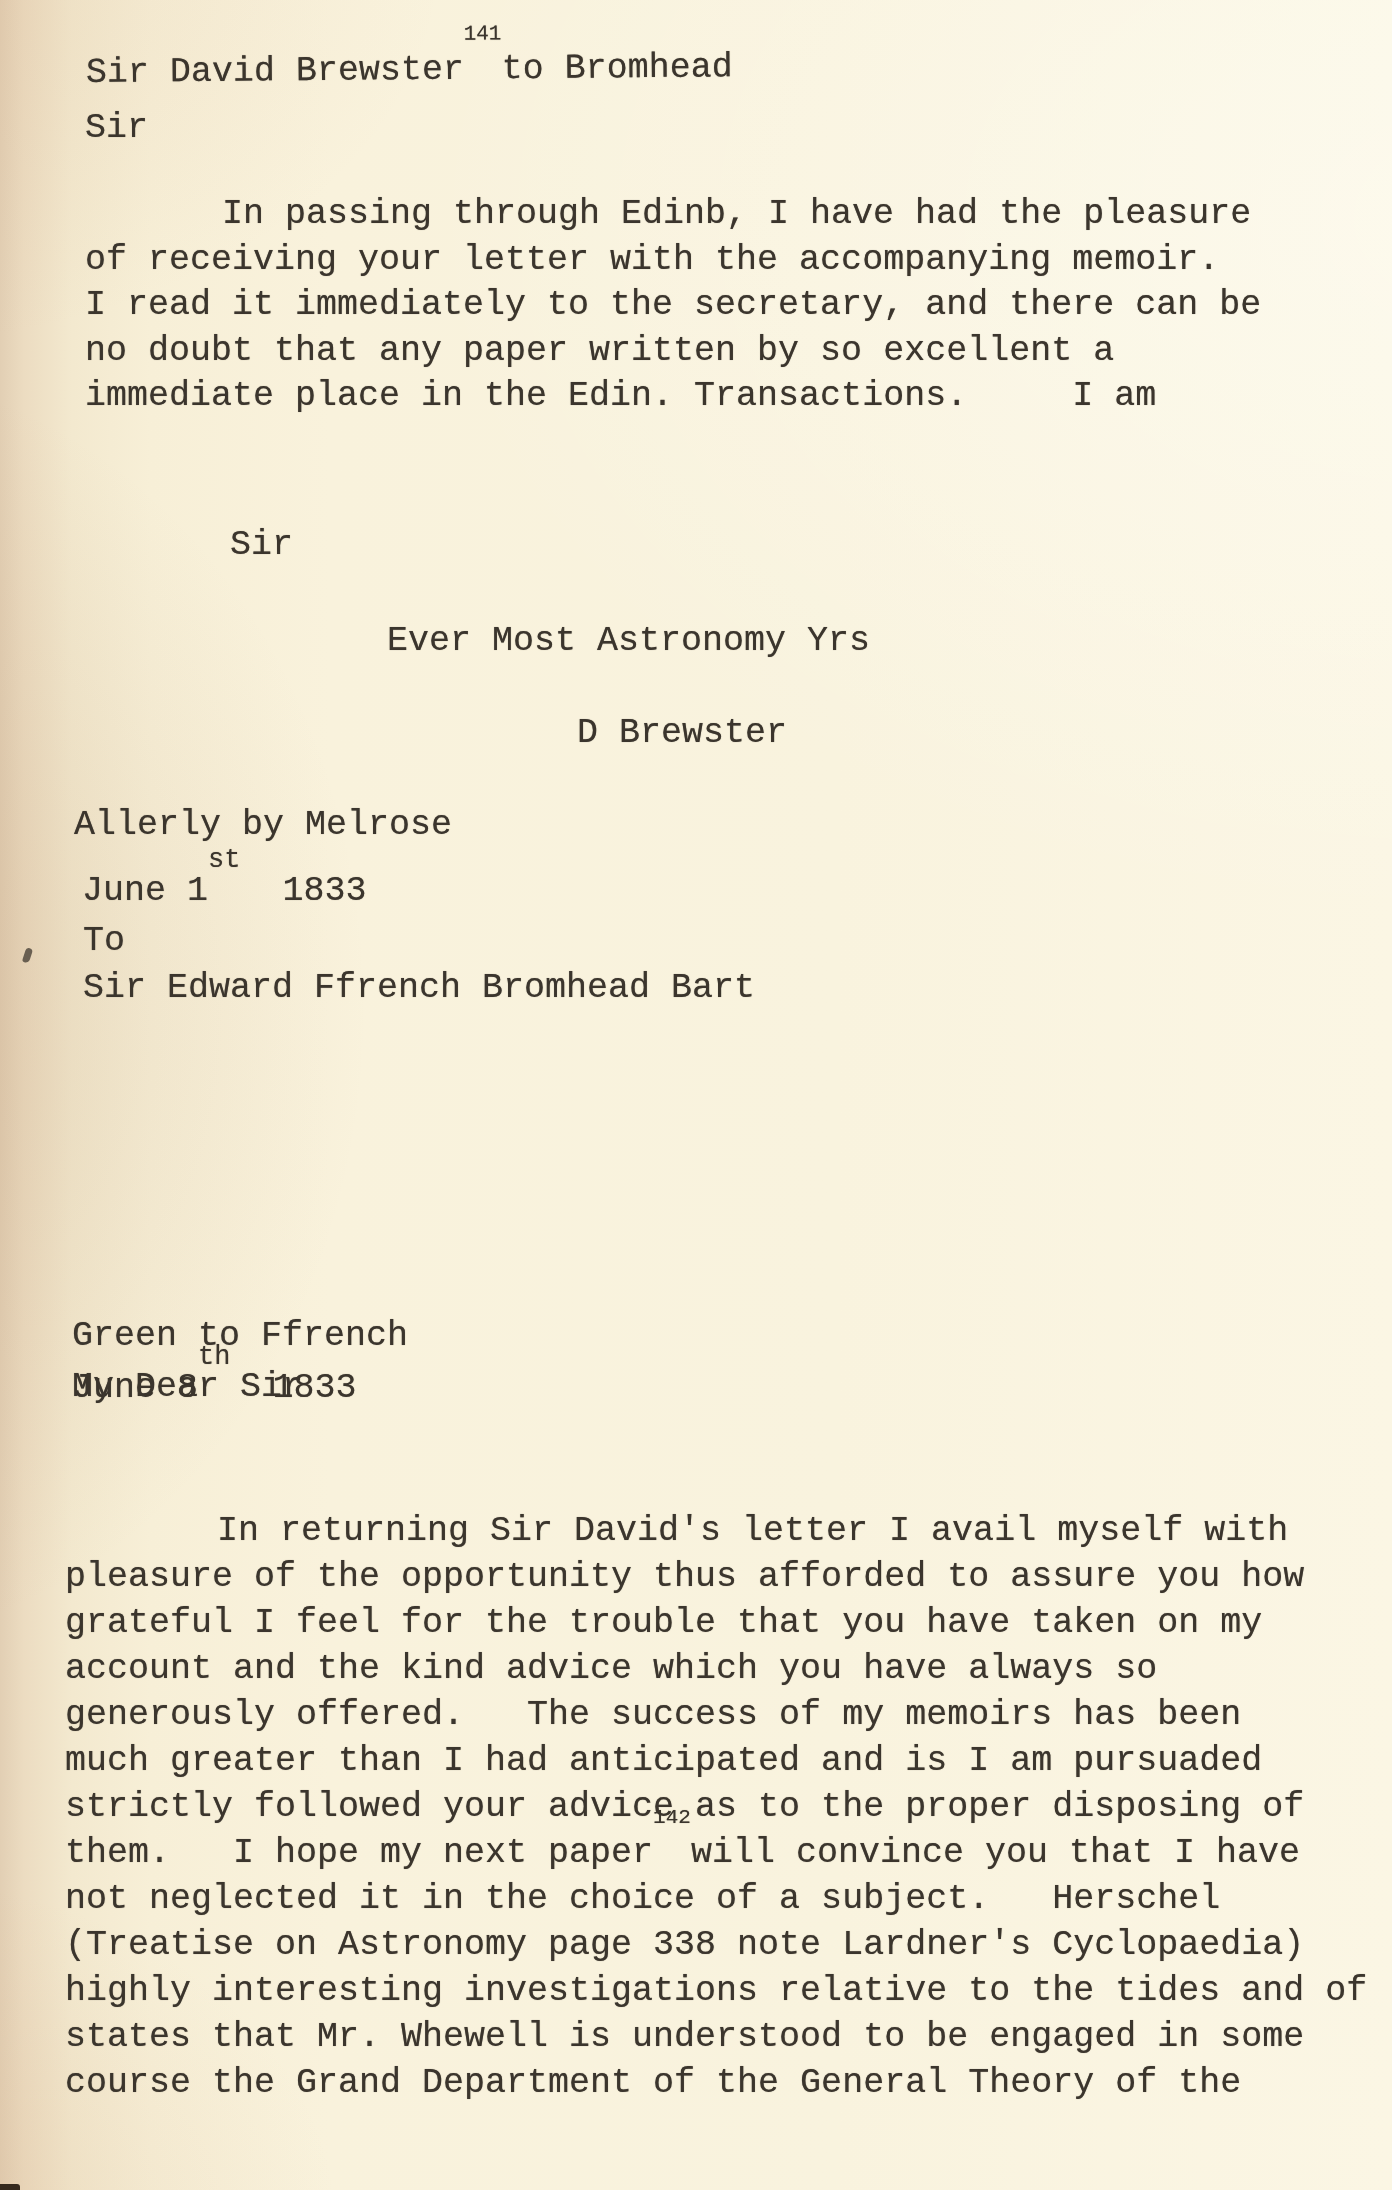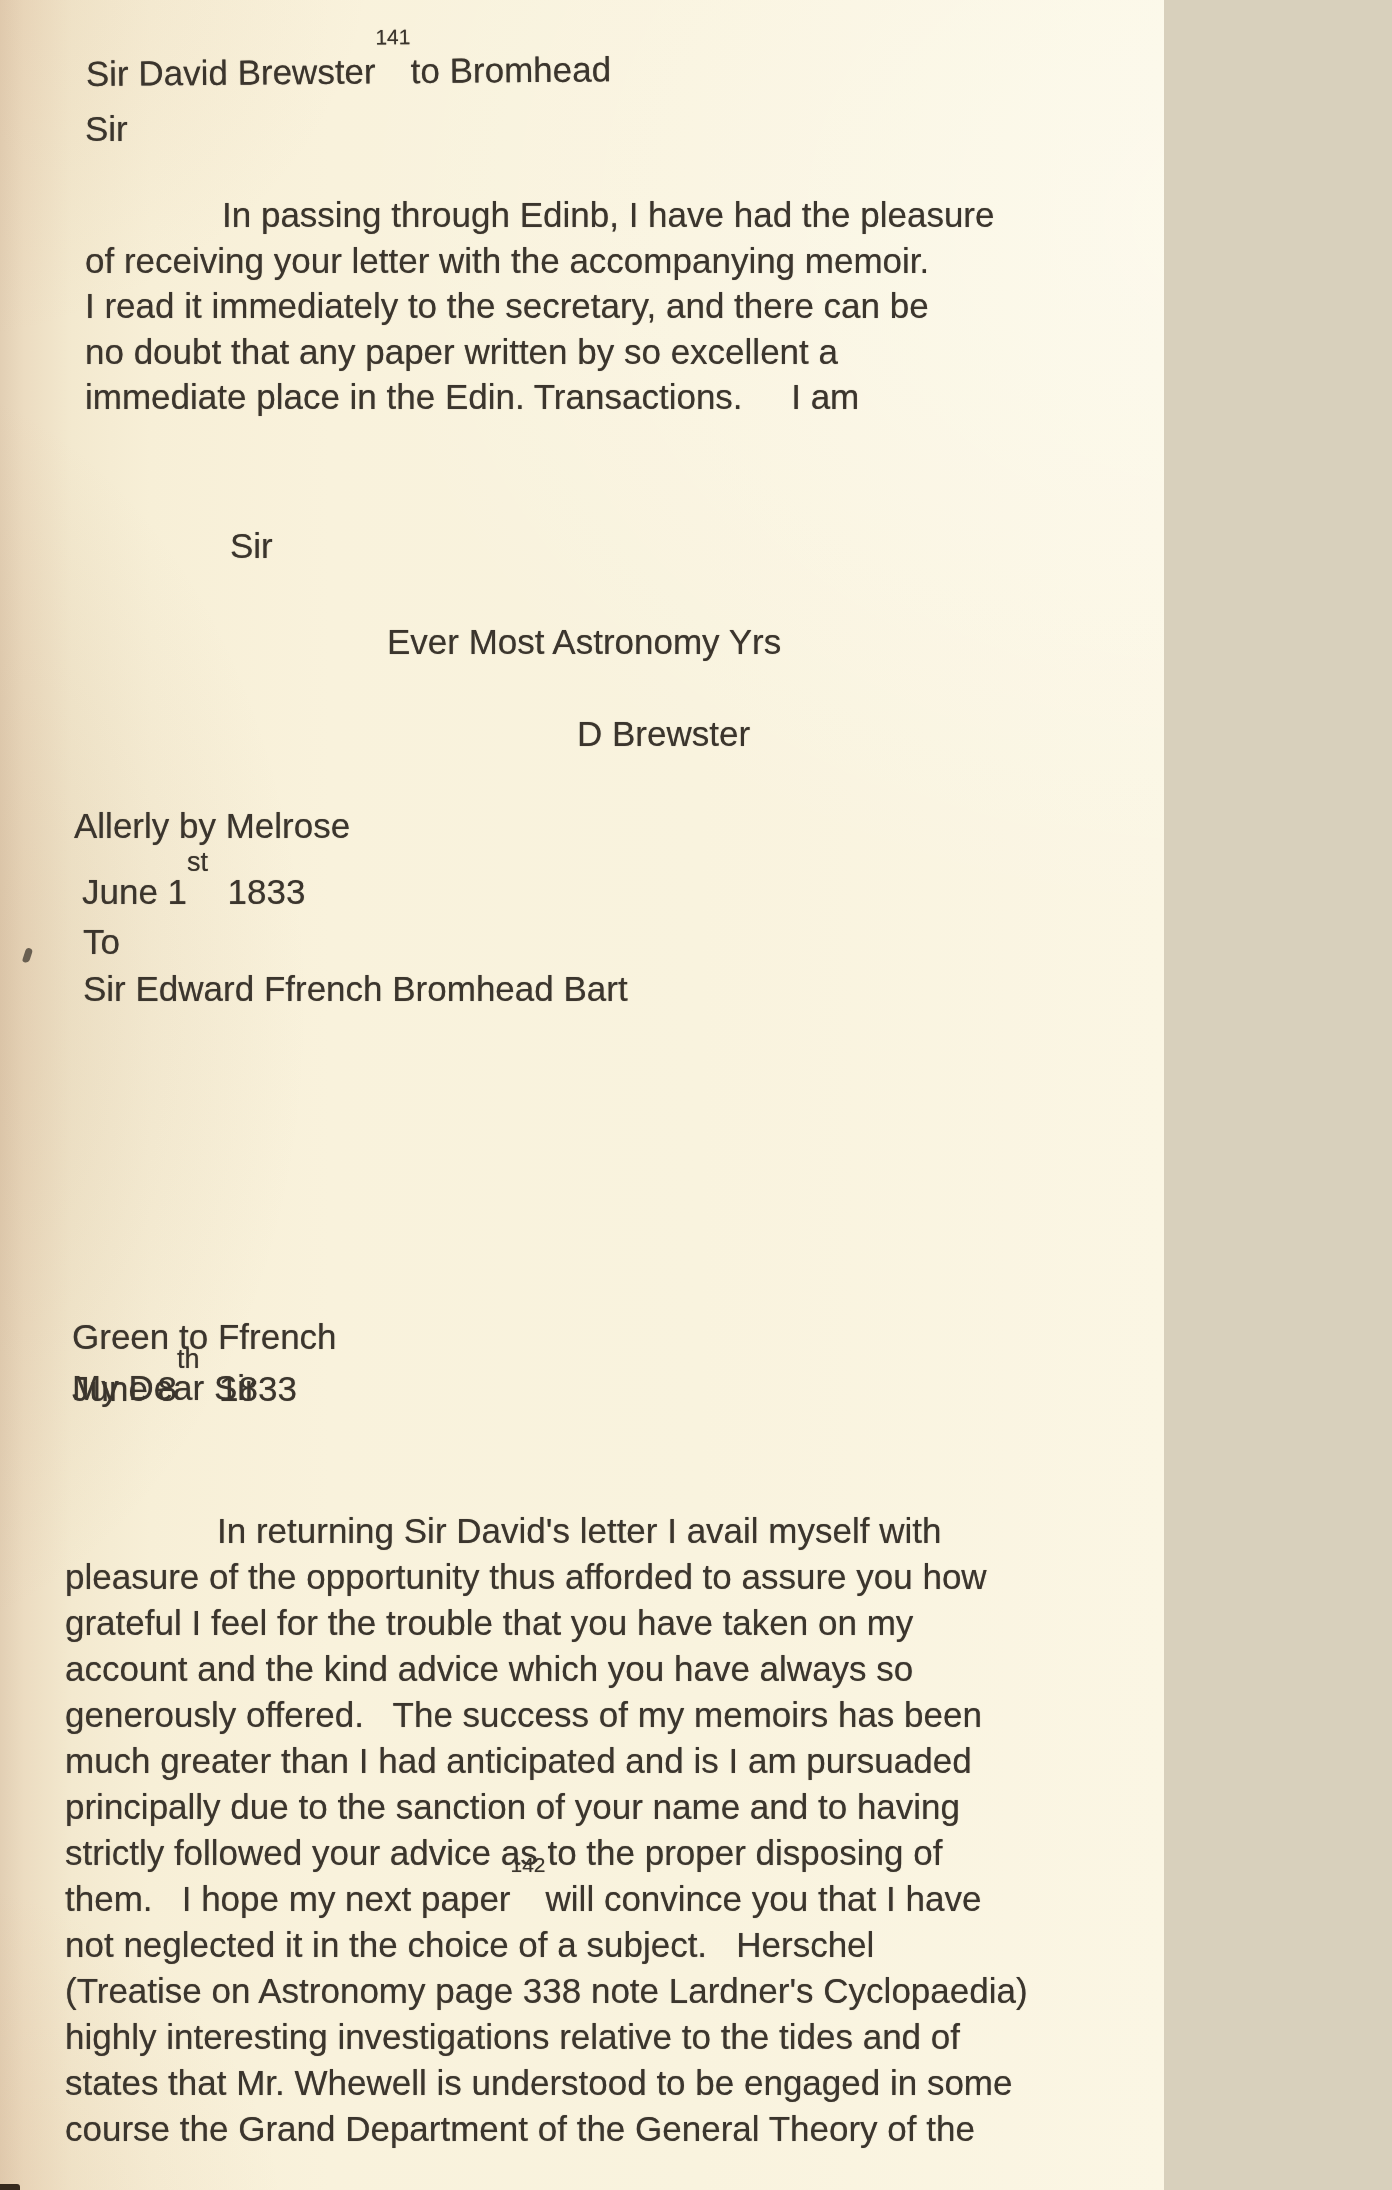--- a/index.html
+++ b/index.html
@@ -1,20 +1,20 @@
 <!DOCTYPE html>
 <html><head>
 <meta charset="utf-8">
 <style>
   html,body{margin:0;padding:0;background:#d8d0bc;}
   .page{
     position:relative;
-    width:1164px;height:2190px;
+    width:1392px;height:2190px;
     overflow:hidden;
-    font-family:Liberation Sans, sans-serif;
+    font-family:Liberation Mono, monospace;
     font-size:35px;
     color:#3b352d;
     text-shadow:0 0 0.8px rgba(59,53,45,0.65);
     background:linear-gradient(90deg,#e2cfb4 0px,#ecdcc1 24px,#f3e9cf 72px,#f7efd7 150px,#f9f2dc 330px,#f9f3de 60%,#fbf6e4 100%);
   }
   .page::before{
     content:"";position:absolute;inset:0;pointer-events:none;
     background:
       radial-gradient(55% 42% at -12% 46%, rgba(171,128,88,0.20), transparent 70%),
       radial-gradient(50% 25% at -8% 102%, rgba(205,160,120,0.20), transparent 65%),
@@ -77,21 +77,20 @@
     <div class="line" style="left:72px;top:1371px"><span>June 8</span><sup class="ord">th</sup><span>  1833</span></div>
     <div class="line" style="left:72px;top:1370px">My Dear Sir</div>
 
     <div class="para p2" style="left:65px;top:1508px">
       <div class="indent2">In returning Sir David's letter I avail myself with</div>
       <div>pleasure of the opportunity thus afforded to assure you how</div>
       <div>grateful I feel for the trouble that you have taken on my</div>
       <div>account and the kind advice which you have always so</div>
       <div>generously offered.   The success of my memoirs has been</div>
       <div>much greater than I had anticipated and is I am pursuaded</div>
-      <div>principally due to the sanction of your name and to having</div>
       <div>strictly followed your advice as to the proper disposing of</div>
       <div><span>them.   I hope my next paper</span><sup class="fn">142</sup><span>will convince you that I have</span></div>
       <div>not neglected it in the choice of a subject.   Herschel</div>
       <div>(Treatise on Astronomy page 338 note Lardner's Cyclopaedia)</div>
       <div>highly interesting investigations relative to the tides and of</div>
       <div>states that Mr. Whewell is understood to be engaged in some</div>
       <div>course the Grand Department of the General Theory of the</div>
     </div>
   </section>
 

